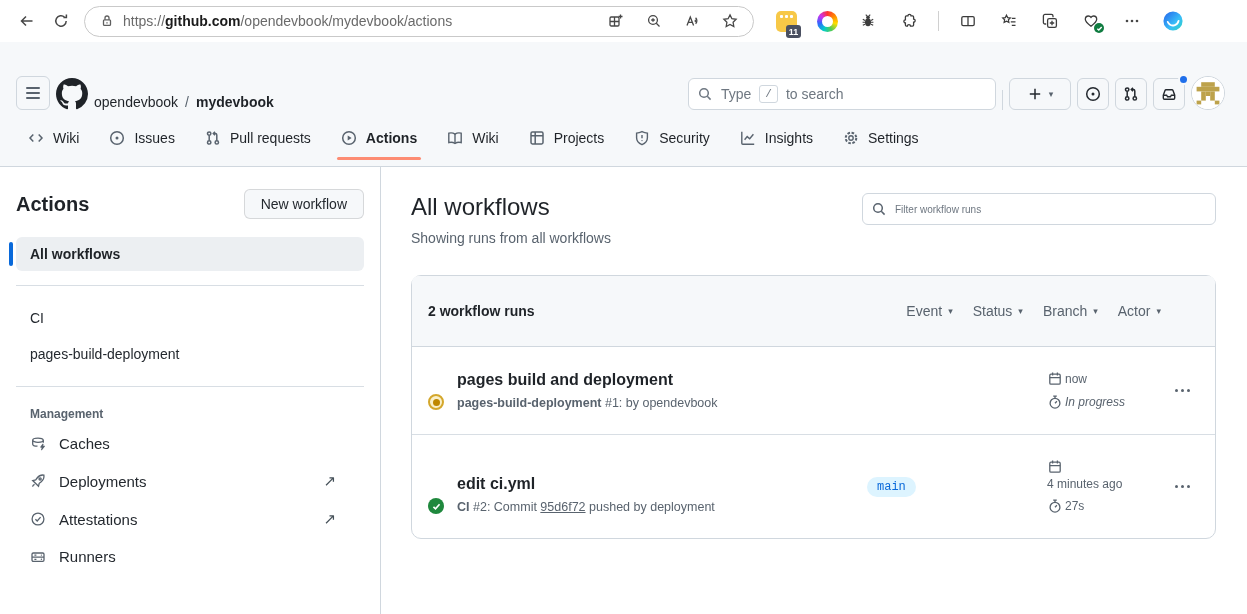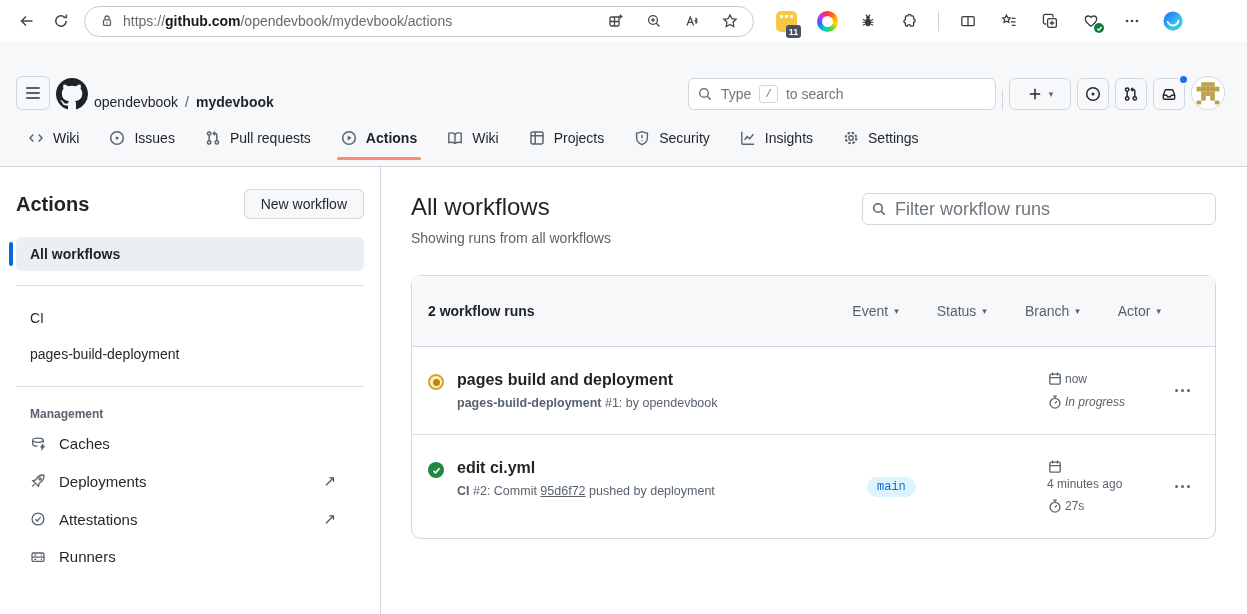--- a/index.html
+++ b/index.html
@@ -68,30 +68,30 @@
   .sb-item { display:flex; align-items:center; gap:13px; padding:10px 14px; font-size:15px; color:#24292f; cursor:pointer; }
   .sb-item .ic { color:#59636e; }
   .sb-item .ext { margin-left:auto; color:#455058; font-size:15px; margin-right:14px; }
 
   .main { flex:1; padding:26px 31px 0 30px; }
   .main-head { display:flex; justify-content:space-between; align-items:flex-start; }
   .main-title { font-size:24px; font-weight:normal; }
   .main-sub { font-size:14px; color:#59636e; margin-top:9px; }
   .filter-wrap { position:relative; width:354px; }
   .filter-wrap .ic { position:absolute; left:9px; top:8px; color:#59636e; }
-  .filter-input { width:100%; height:32px; border:1px solid #d0d7de; border-radius:6px; padding:0 10px 0 32px; font-size:18px; font-family:inherit; color:#1f2328; outline:none; background:#fff; }
+  .filter-input { width:100%; height:32px; border:1px solid #d0d7de; border-radius:6px; padding:0 10px 0 32px; font-size:10px; font-family:inherit; color:#1f2328; outline:none; background:#fff; }
   .filter-input::placeholder { color:#6e7781; }
 
   .runs-card { margin-top:29px; border:1px solid #d0d7de; border-radius:10px; background:#fff; }
   .card-head { background:#f6f8fa; border-bottom:1px solid #d0d7de; border-radius:6px 6px 0 0; display:flex; align-items:center; padding:27px 16px; }
   .runs-count { font-size:14px; font-weight:bold; }
-  .filters { margin-left:auto; display:flex; gap:38px; margin-right:38px; }
+  .filters { margin-left:auto; display:flex; gap:20px; margin-right:38px; }
   .filter-dd { display:flex; align-items:center; gap:6px; font-size:14px; color:#59636e; background:none; border:none; cursor:pointer; }
 
-  .run-row { display:flex; padding:24px 16px; align-items:flex-start; }
+  .run-row { display:flex; padding:24px 16px; align-items:flex-end; }
   .run-row + .run-row { border-top:1px solid #d8dee4; }
   .run-status { margin-top:3px; margin-right:13px; }
   .st-progress { width:16px; height:16px; border-radius:50%; border:2px solid #d4a72c; background:#faf0ca; position:relative; }
   .st-progress i { position:absolute; inset:2.5px; background:#bf8700; border-radius:50%; }
   .st-success { width:16px; height:16px; border-radius:50%; background:#1f883d; display:flex; align-items:center; justify-content:center; }
   .run-titles { flex:1; min-width:0; }
   .run-title { font-size:16px; font-weight:bold; color:#1f2328; text-decoration:none; display:inline-block; cursor:pointer; }
   .run-desc { margin-top:7px; font-size:12.5px; color:#59636e; }
   .run-desc b { font-weight:bold; }
   .commit-link { color:#59636e; text-decoration:underline; cursor:pointer; }

